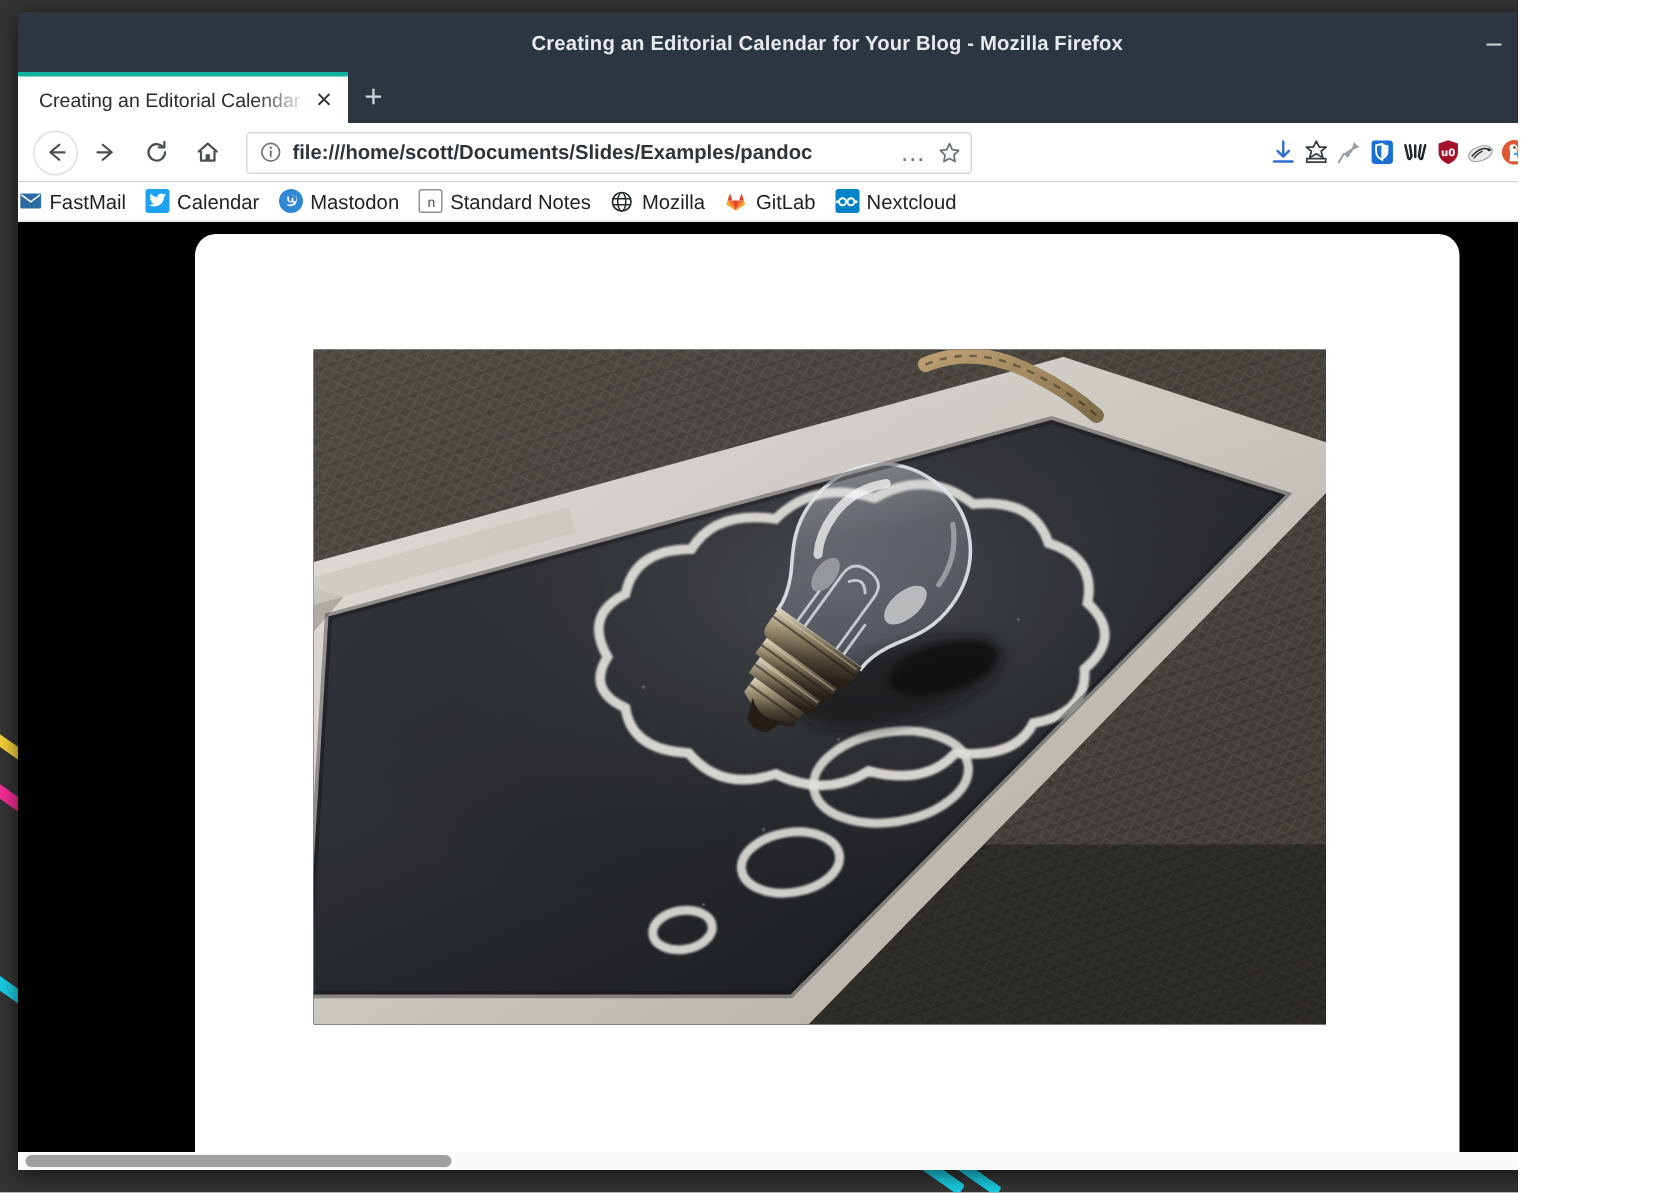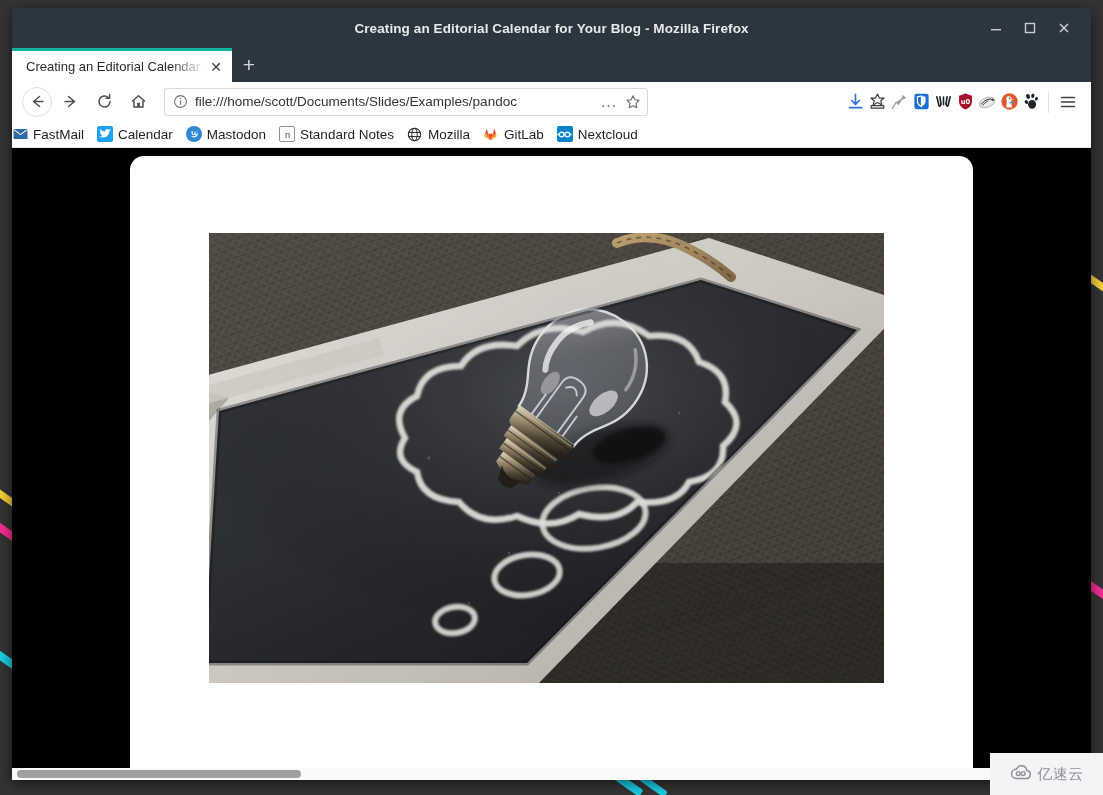--- a/index.html
+++ b/index.html
@@ -7,21 +7,21 @@
   html, body {
     width: 1103px;
     height: 795px;
     overflow: hidden;
     font-family: "Liberation Sans", "DejaVu Sans", sans-serif;
   }
 
   
   #desktop {
     position: relative;
-    width: 1103px;
+    width: 1012px;
     height: 795px;
     background: #2b2b2b;
     overflow: hidden;
   }
   .wallpaper {
     position: absolute;
     inset: 0;
     background: #343434;
   }
   .stripe {
@@ -160,20 +160,21 @@
     cursor: text;
   }
   #url-text {
     flex: 1;
     font-size: 13.5px;
     color: #2f3438;
     white-space: nowrap;
     overflow: hidden;
     -webkit-mask-image: linear-gradient(to right, #000 88%, transparent 100%);
             mask-image: linear-gradient(to right, #000 88%, transparent 100%);
+            font-weight: bold;
   }
   #identity-icon, #page-actions-icon, #bookmark-star-icon {
     flex: none;
     color: #6d7479;
     display: flex; align-items: center;
     cursor: pointer;
   }
 
   #toolbar-icons {
     display: flex;
@@ -693,24 +694,14 @@
 
       </div>
 
       <div id="hscrollbar">
         <div id="hscroll-thumb"></div>
       </div>
 
     </div>
   </div>
 
-  <div id="watermark">
-    <span>
-      <svg width="24" height="17" viewBox="0 0 26 18">
-        <path d="M7.2 15.4 h11.6 a4.3 4.3 0 0 0 .4 -8.58 A5.6 5.6 0 0 0 8.3 5.6 A4.9 4.9 0 0 0 7.2 15.4z" fill="none" stroke="#8b9199" stroke-width="1.6" stroke-linejoin="round"></path>
-        <circle cx="10" cy="10.2" r="2.1" fill="none" stroke="#8b9199" stroke-width="1.5"></circle>
-        <circle cx="15.4" cy="10.2" r="2.1" fill="none" stroke="#8b9199" stroke-width="1.5"></circle>
-      </svg>
-    </span>
-    <span id="watermark-text">亿速云</span>
-  </div>
 
 </div>
 
 </body></html>

